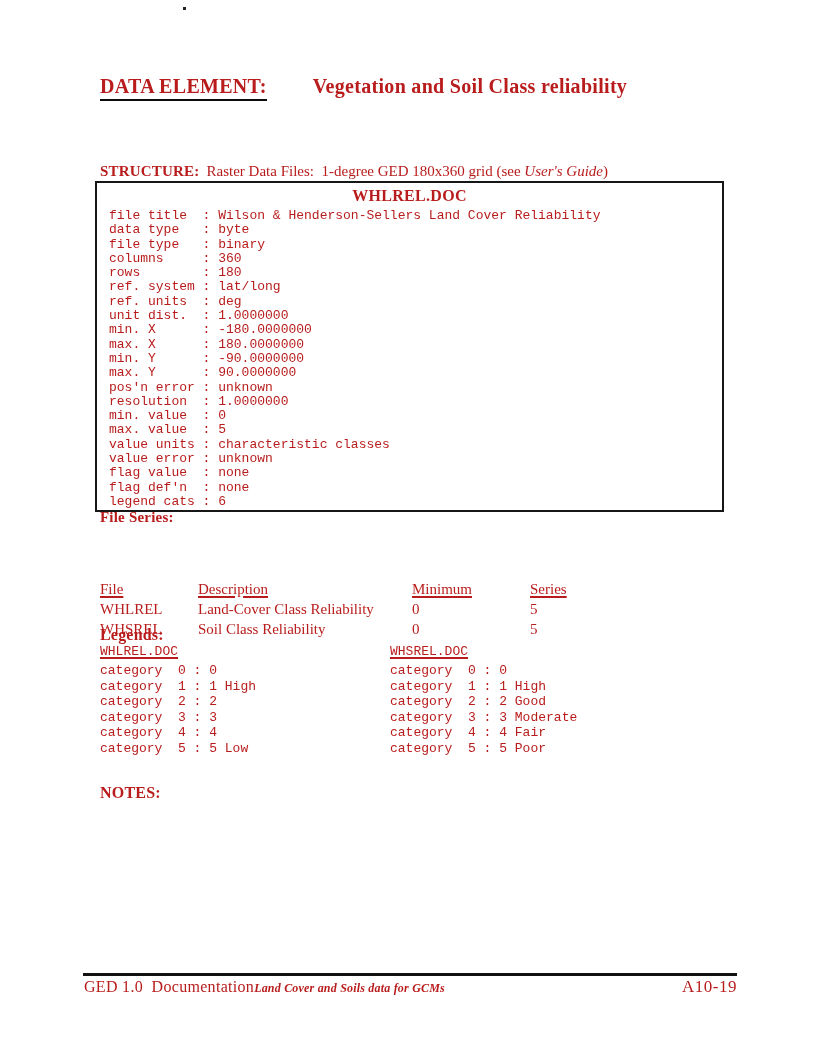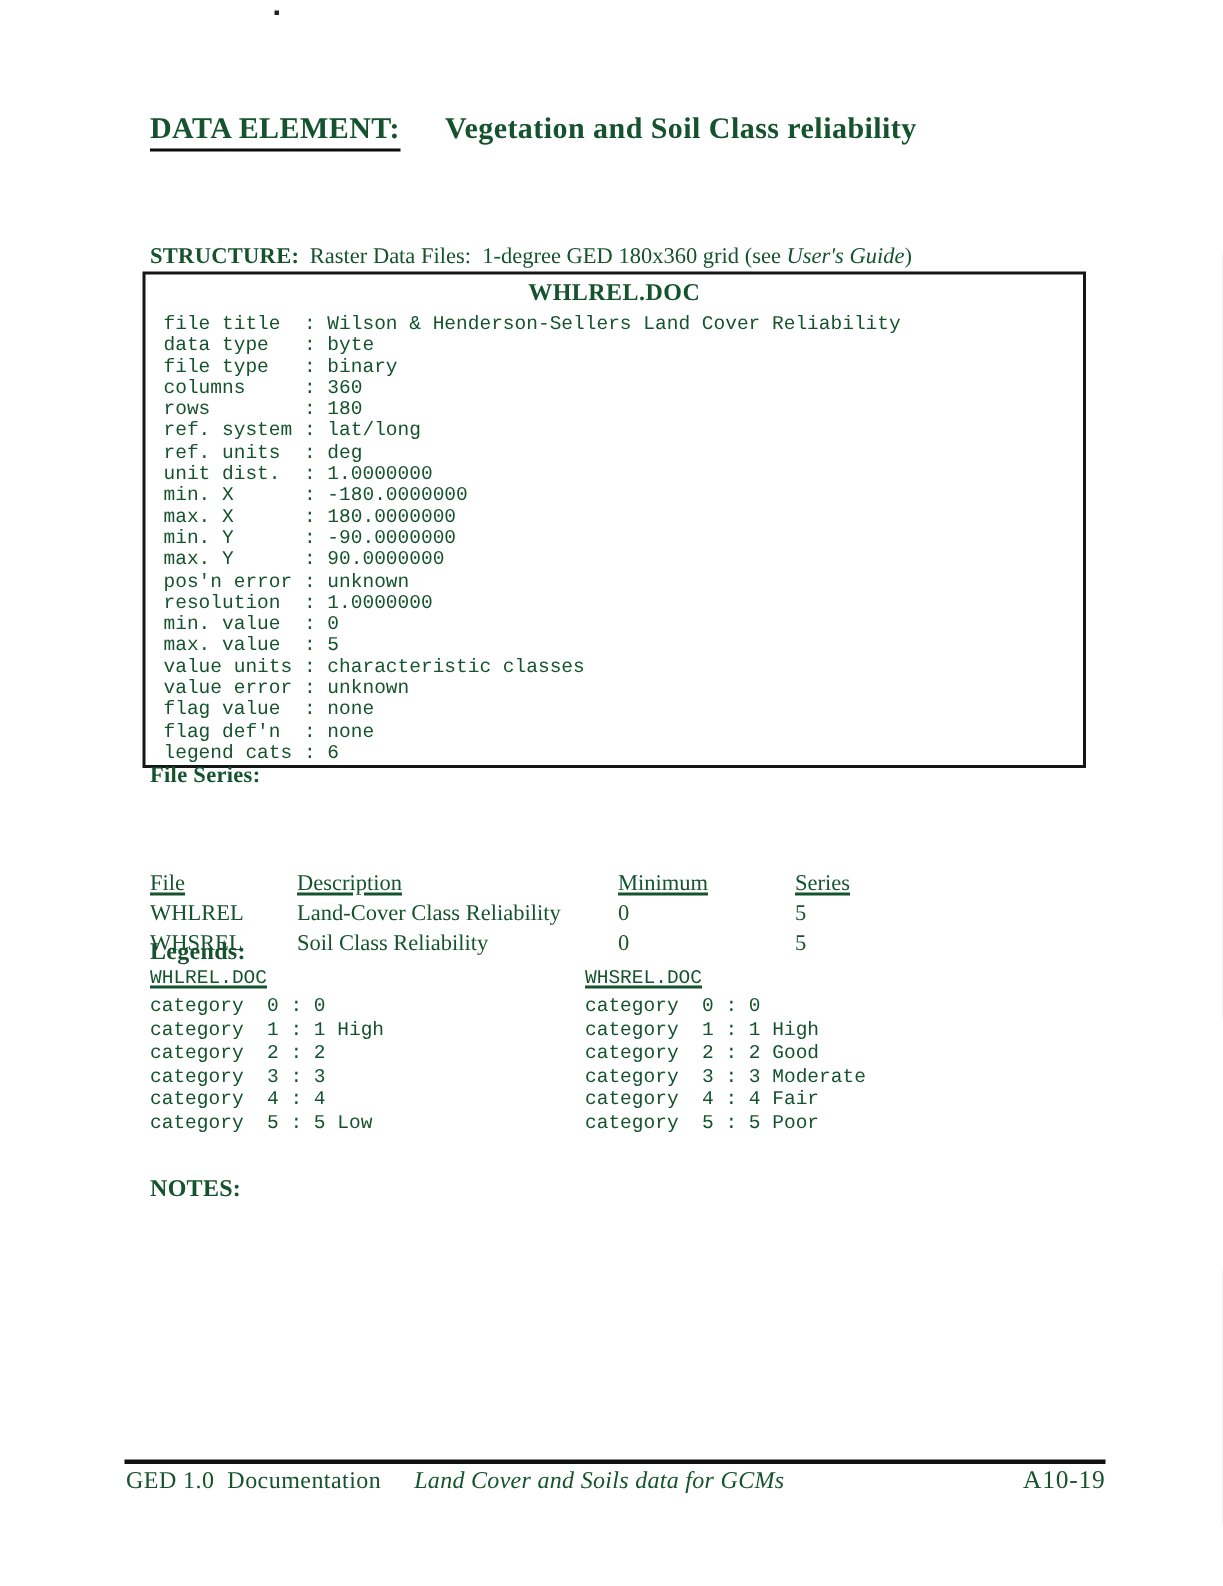--- a/index.html
+++ b/index.html
@@ -1,39 +1,39 @@
 <!DOCTYPE html>
 <html><head>
 <meta charset="utf-8">
 <style>
   * { margin:0; padding:0; box-sizing:border-box; }
   html,body { background:#e8e8e8; }
   .page {
     position:relative;
     width:815px; height:1057px;
     background:#ffffff;
-    color:#14532d;
+    color:#b91c1c;
     font-family:"Liberation Serif","DejaVu Serif",serif;
     overflow:hidden;
     margin:0 auto;
   }
   .dot {
     position:absolute; left:183px; top:7px;
     width:3px; height:3px; background:#222;
   }
   .title-line {
     position:absolute; left:100px; top:75px;
     display:flex; align-items:baseline;
     font-weight:bold; font-size:20px; letter-spacing:.3px;
     white-space:pre;
   }
   .title-label {
     border-bottom:2.5px solid #0c0c0c; padding-bottom:1px;
   }
-  .title-value { margin-left:30px;text-align:right; }
+  .title-value { margin-left:46px;text-align:right; }
   .meta {
     position:absolute; left:100px; top:119px;
     font-size:15px; line-height:21px; white-space:pre-wrap;
   }
   .meta b { letter-spacing:.2px; }
   .meta .lbl-gap { margin-left:7px; }
   .meta i { font-style:italic; }
   .doc-box {
     position:absolute; left:95px; top:181px;
     width:629px; height:331px;
@@ -77,22 +77,22 @@
   .footer-rule {
     position:absolute; left:83px; top:973px;
     width:654px; height:2.5px; background:#111;
   }
   .footer-line {
     position:absolute; left:84px; top:977px; width:653px;
     display:flex; align-items:baseline;
   }
   .footer-left { font-size:16px; white-space:pre; letter-spacing:.3px; }
   .footer-middle {
-    margin-left:22px;
-    font-size:16px; font-weight:normal; font-style:italic;
+    margin-left:0;
+    font-size:12px; font-weight:bold; font-style:italic;
     white-space:pre; letter-spacing:.2px;
   }
   .footer-right { margin-left:auto; font-size:17px; letter-spacing:.5px; }
 </style>
 </head>
 <body>
 
 <div class="page">
 
   <div class="dot"></div>

